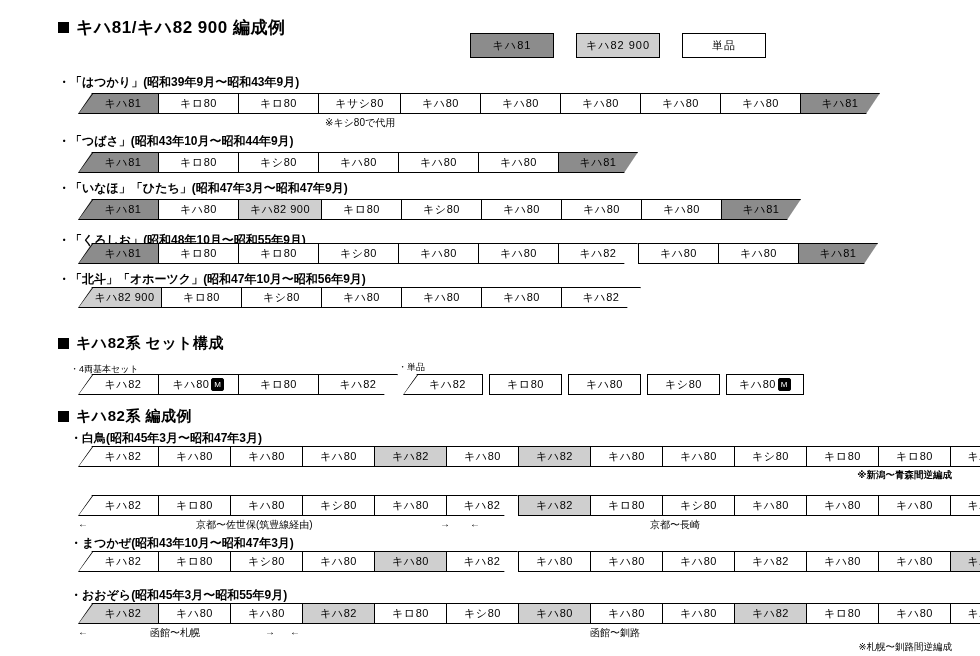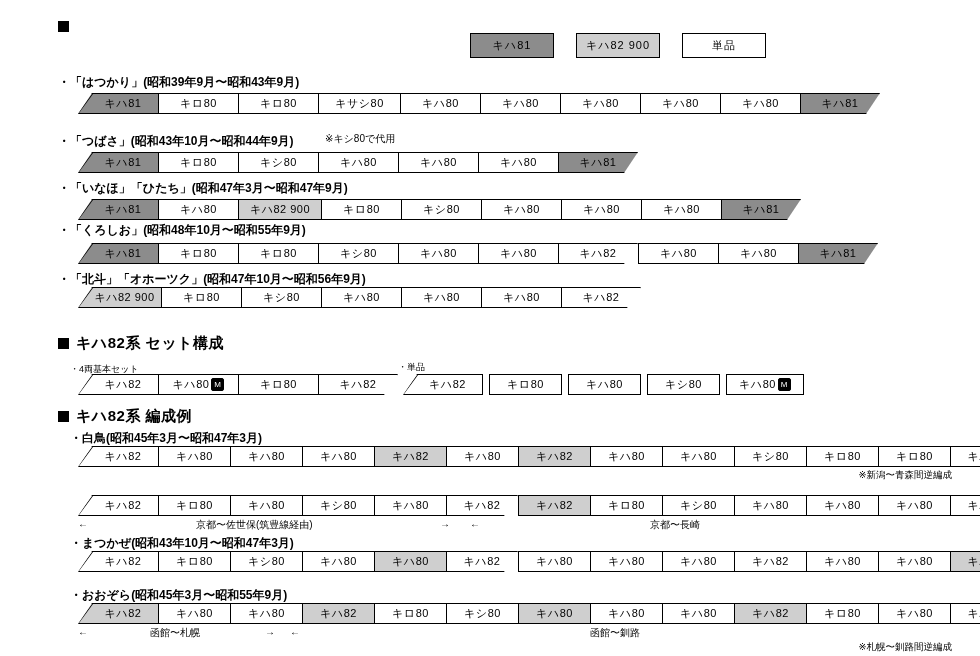--- a/index.html
+++ b/index.html
@@ -85,21 +85,21 @@
   .setlabel{font-size:9px;}
   .arrowrow{position:absolute;font-size:10px;}
   .rtext{position:absolute;font-size:9.5px;}
 </style>
 </head>
 <body>
 
 <div class="page">
 
   <div class="h1" style="position:absolute;left:58px;top:16px;">
-    <span class="sq"></span>
+    <span class="sq"></span><span class="txt">キハ81/キハ82 900  編成例</span>
   </div>
 
   <div class="legend" style="left:470px;top:33px;">
     <div class="chip dark">キハ81</div>
     <div class="chip gray">キハ82 900</div>
     <div class="chip white">単品</div>
   </div>
 
   <div class="h2" style="position:absolute;left:58px;top:74px;">「はつかり」(昭和39年9月〜昭和43年9月)</div>
   <div class="train" id="t0" style="left:78px;top:93px;">
@@ -127,21 +127,21 @@
       <div class="car " style="width: 80px;">
         <span>キハ80</span>
       </div>
       <div class="car " style="width: 80px;">
         <span>キハ80</span>
       </div>
       <div class="car dark nose-r" style="width: 80px;">
         <span>キハ81</span>
       </div>
     </div>
-  <div class="note" style="position:absolute;left:325px;top:116px;margin-top:16px;">※キシ80で代用</div>
+  <div class="note" style="position:absolute;left:325px;top:116px;">※キシ80で代用</div>
 
   <div class="h2" style="position:absolute;left:58px;top:133px;">「つばさ」(昭和43年10月〜昭和44年9月)</div>
   <div class="train" id="t1" style="left:78px;top:152px;">
       <div class="car dark nose-l" style="width: 80px;">
         <span>キハ81</span>
       </div>
       <div class="car " style="width: 80px;">
         <span>キロ80</span>
       </div>
       <div class="car " style="width: 80px;">
@@ -185,21 +185,21 @@
         <span>キハ80</span>
       </div>
       <div class="car " style="width: 80px;">
         <span>キハ80</span>
       </div>
       <div class="car dark nose-r" style="width: 80px;">
         <span>キハ81</span>
       </div>
     </div>
 
-  <div class="h2" style="position:absolute;left:58px;top:222px;">「くろしお」(昭和48年10月〜昭和55年9月)</div>
+  <div class="h2" style="position:absolute;left:58px;top:232px;">「くろしお」(昭和48年10月〜昭和55年9月)</div>
   <div class="train" id="t3" style="left:78px;top:243px;">
       <div class="car dark nose-l" style="width: 80px;">
         <span>キハ81</span>
       </div>
       <div class="car " style="width: 80px;">
         <span>キロ80</span>
       </div>
       <div class="car " style="width: 80px;">
         <span>キロ80</span>
       </div>
@@ -331,21 +331,21 @@
       <div class="car " style="width: 72px;">
         <span>キロ80</span>
       </div>
       <div class="car " style="width: 72px;">
         <span>キロ80</span>
       </div>
       <div class="car  nose-r" style="width: 72px;">
         <span>キハ82</span>
       </div>
     </div>
-  <div class="rtext" style="right:28px;top:469px;">※新潟〜青森間逆編成</div>
+  <div class="rtext" style="right:28px;top:469px;font-weight:bold;">※新潟〜青森間逆編成</div>
 
   <div class="train" id="u1" style="left:78px;top:495px;">
       <div class="car  nose-l" style="width: 80px;">
         <span>キハ82</span>
       </div>
       <div class="car " style="width: 72px;">
         <span>キロ80</span>
       </div>
       <div class="car " style="width: 72px;">
         <span>キハ80</span>

